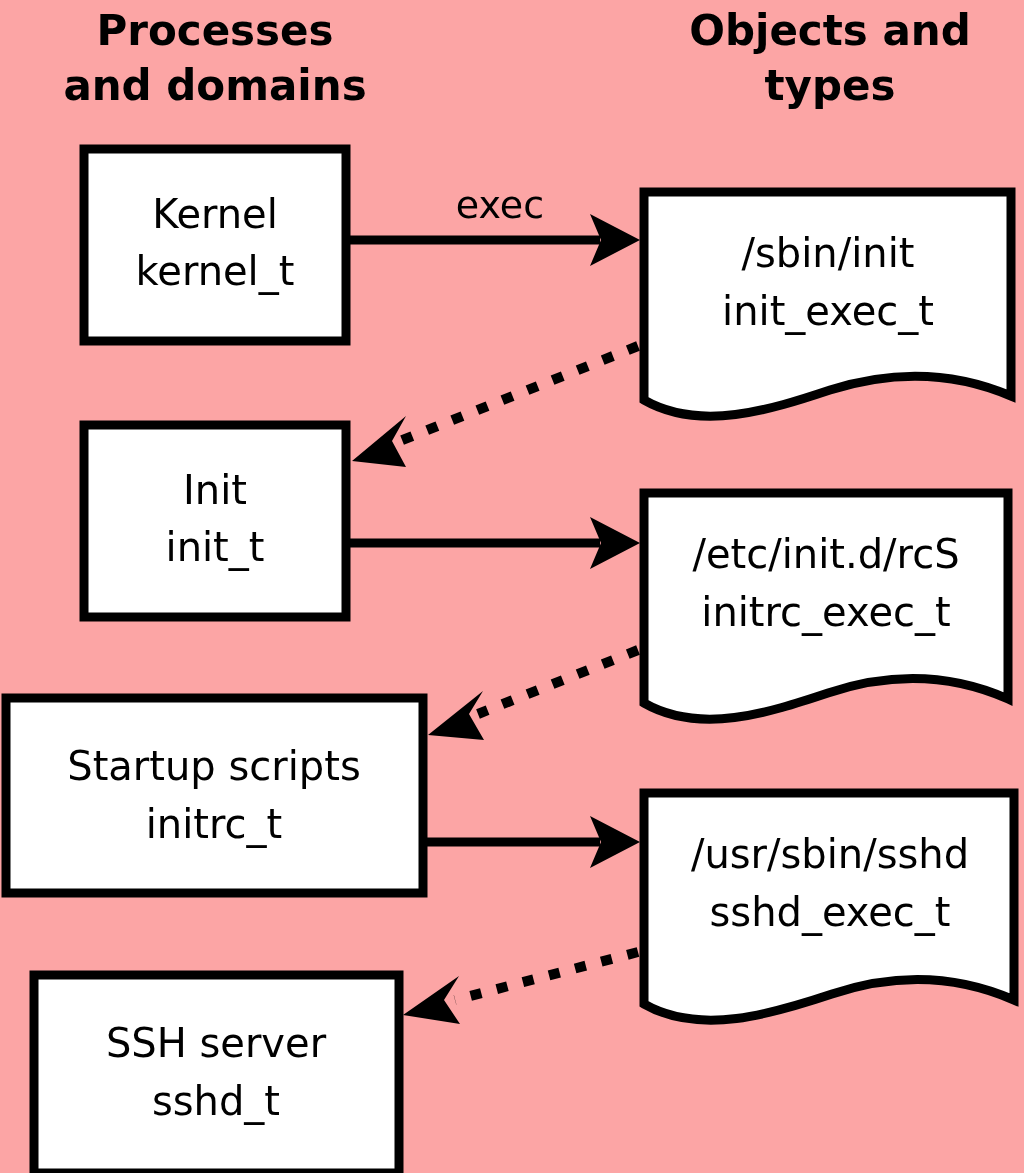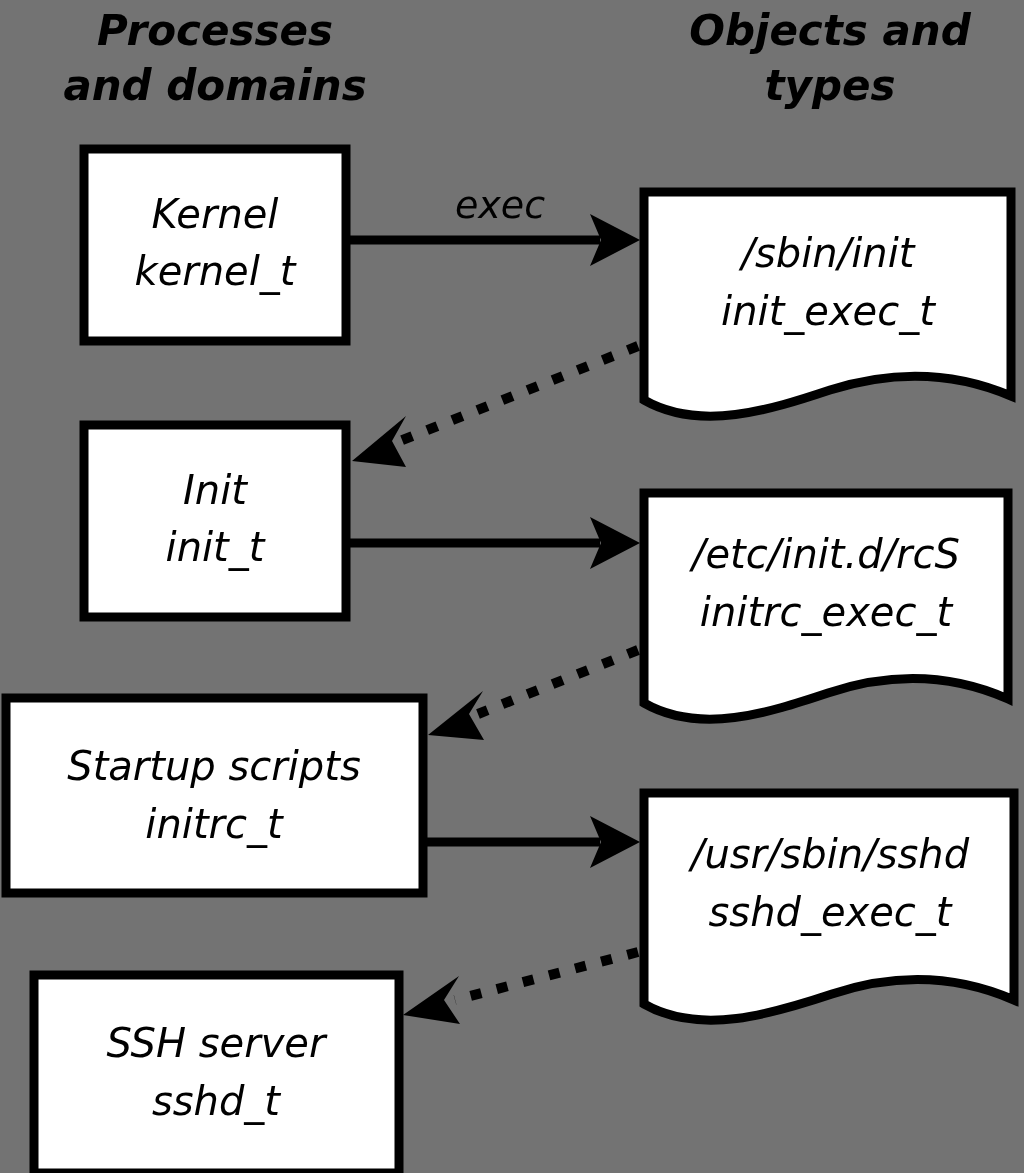--- a/index.html
+++ b/index.html
@@ -7,23 +7,22 @@
     padding: 0;
     background: #ffffff;
   }
   body {
     font-family: "DejaVu Sans", "Liberation Sans", sans-serif;
   }
   #canvas {
     position: relative;
     width: 1024px;
     height: 1173px;
-    background: #737373;
+    background: #fca5a5;
     overflow: hidden;
-    font-style: italic;
   }
   svg#diagram {
     position: absolute;
     left: 0;
     top: 0;
     width: 1024px;
     height: 1173px;
   }
   .col-header {
     font-weight: bold;

